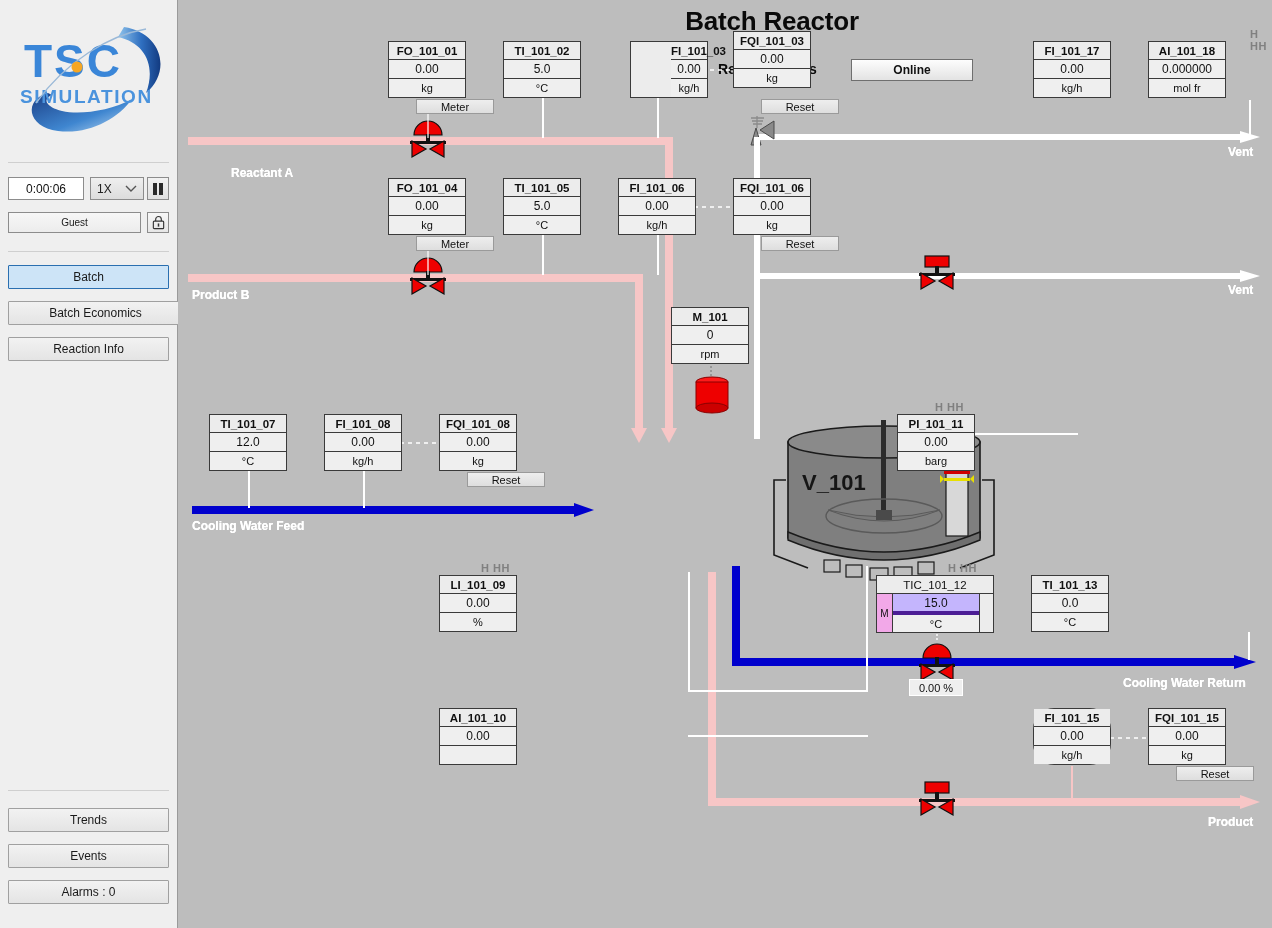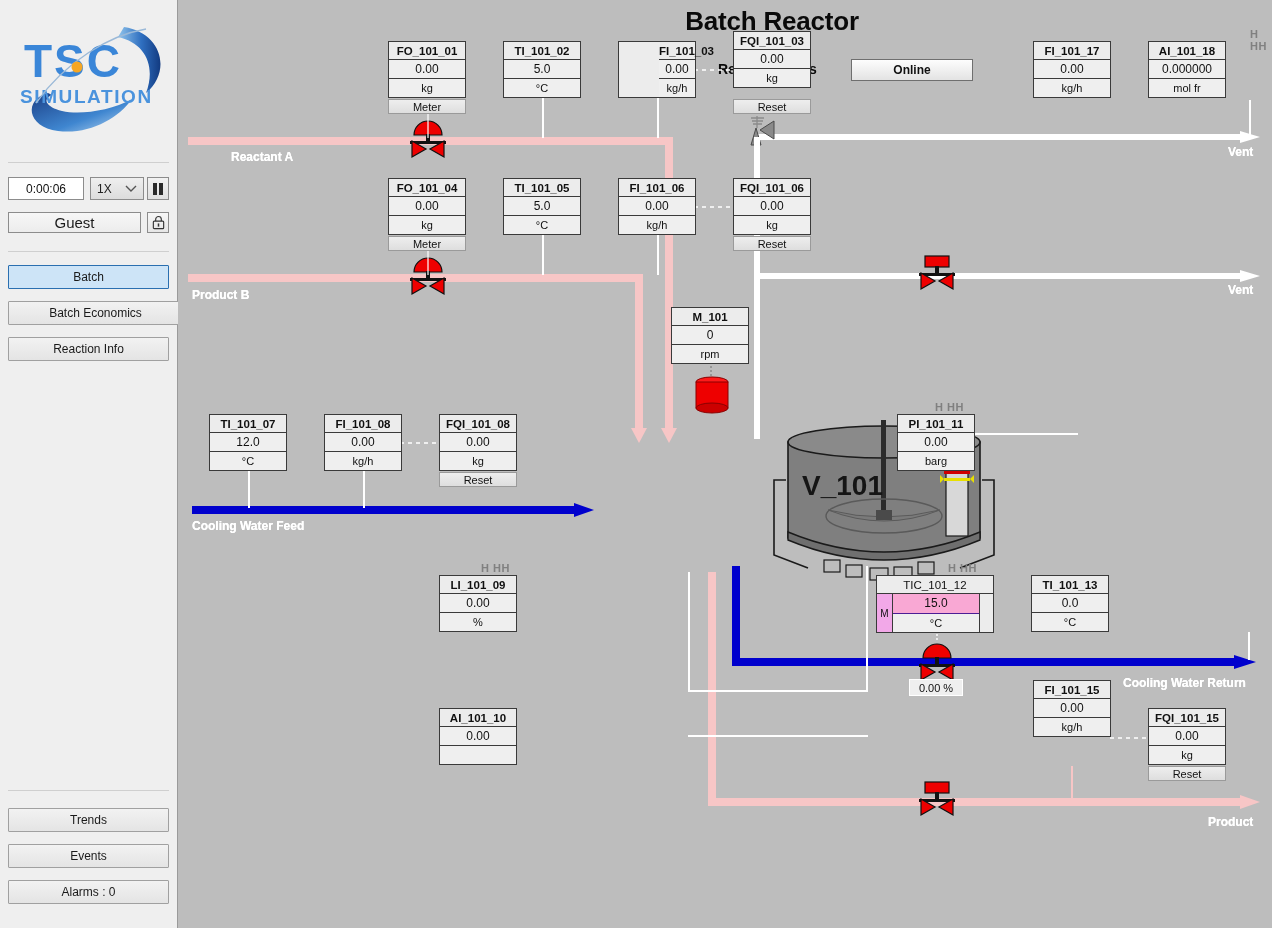--- a/index.html
+++ b/index.html
@@ -51,21 +51,21 @@
     background:linear-gradient(#f2f2f2,#e0e0e0);
     border:1px solid #8c8c8c;box-sizing:border-box;
     display:flex;align-items:center;justify-content:center;gap:2px;
   }
   #pausebtn i{display:block;width:4px;height:12px;background:#2a2a2a;}
   #userbtn{
     position:absolute;left:8px;top:212px;width:133px;height:21px;
     background:linear-gradient(#f7f7f7,#ececec);
     border:1px solid #8c8c8c;box-sizing:border-box;
     display:flex;align-items:center;justify-content:center;
-    font-size:15px;color:#1a1a1a;
+    font-size:10px;color:#1a1a1a;
   }
   #lockbtn{
     position:absolute;left:147px;top:212px;width:22px;height:21px;
     background:linear-gradient(#f7f7f7,#e6e6e6);
     border:1px solid #8c8c8c;box-sizing:border-box;
     display:flex;align-items:center;justify-content:center;
   }
 
   
   #canvas{position:absolute;left:178px;top:0;width:1094px;height:928px;background:#bdbdbd;}
@@ -100,21 +100,21 @@
   .inst .uni{
     height:18px;line-height:18px;text-align:center;
     font-size:11px;color:#101010;background:#efefef;box-sizing:border-box;
   }
 
   .subbtn{
     position:absolute;height:15px;
     background:linear-gradient(#eeeeee,#dedede);
     border:1px solid #9a9a9a;box-sizing:border-box;
     font-size:11px;color:#111;
-    display:flex;align-items:center;justify-content:center;
+    display:flex;align-items:center;justify-content:center;margin-left:28px;
   }
   .hh{
     position:absolute;font-size:11px;font-weight:bold;color:#808080;
     letter-spacing:0.5px;
   }
 
   
   .ctrl{
     position:absolute;border:1px solid #3a3a3a;box-sizing:border-box;background:#ececec;
   }
@@ -125,21 +125,21 @@
   }
   .ctrl .body{display:flex;height:38px;}
   .ctrl .mode{
     width:16px;background:#f2a8e8;border-right:1px solid #3a3a3a;box-sizing:border-box;
     display:flex;align-items:center;justify-content:center;
     font-size:10px;color:#111;
   }
   .ctrl .mid{flex:1;display:flex;flex-direction:column;}
   .ctrl .mid .v{
     flex:1;display:flex;align-items:center;justify-content:center;
-    font-size:12px;color:#111;border-bottom:1px solid #4c1d95;background:#f9a8d4;box-sizing:border-box;
+    font-size:12px;color:#111;border-bottom:4px solid #4c1d95;background:#c4b5fd;box-sizing:border-box;
   }
   .ctrl .mid .u{
     flex:1;display:flex;align-items:center;justify-content:center;
     font-size:11px;color:#111;background:#efefef;box-sizing:border-box;
   }
   .ctrl .bar{width:14px;border-left:1px solid #3a3a3a;background:#ececec;box-sizing:border-box;}
 
   
   .pipe{position:absolute;}
   .p-pink{background:#f7c6c6;}
@@ -148,21 +148,21 @@
 
   .plabel{position:absolute;font-size:12px;font-weight:bold;color:#ffffff;text-shadow:0 0 0 #fff;}
 
   .valvebox{
     position:absolute;height:17px;background:#efefef;border:1px solid #fff;
     box-sizing:border-box;display:flex;align-items:center;justify-content:center;
     font-size:11px;color:#111;
   }
 
   .vessel-label{
-    position:absolute;font-size:28px;font-weight:bold;color:#151515;
+    position:absolute;font-size:22px;font-weight:bold;color:#151515;
   }
   .sigline{position:absolute;background:#ffffff;}
 </style>
 </head>
 <body>
 
 <div id="root">
 
   <div id="sidebar">
 
@@ -389,21 +389,21 @@
     <div class="valvebox" style="left:731px;top:679px;width:54px;">0.00 %</div>
 
     <svg style="position:absolute;left:739px;top:781px;" width="40" height="40">
       <rect x="8" y="1" width="24" height="11" fill="#ee0000" stroke="#111" stroke-width="1.2"></rect>
       <rect x="18" y="11" width="4" height="10" fill="#111"></rect>
       <rect x="2" y="18" width="36" height="3" fill="#111"></rect>
       <path d="M4 18 L18 26 L4 34 Z" fill="#ee0000" stroke="#111" stroke-width="1.2"></path>
       <path d="M36 18 L22 26 L36 34 Z" fill="#ee0000" stroke="#111" stroke-width="1.2"></path>
     </svg>
 
-    <div class="plabel" style="left:14px;top:150px;padding-left:39px;">Reactant A</div>
+    <div class="plabel" style="left:14px;top:166px;padding-left:39px;">Reactant A</div>
     <div class="plabel" style="left:14px;top:288px;">Product B</div>
     <div class="plabel" style="left:14px;top:519px;">Cooling Water Feed</div>
     <div class="plabel" style="left:945px;top:676px;">Cooling Water Return</div>
     <div class="plabel" style="left:1050px;top:145px;">Vent</div>
     <div class="plabel" style="left:1050px;top:283px;">Vent</div>
     <div class="plabel" style="left:1030px;top:815px;">Product</div>
 
     <div class="sigline" style="left:249px;top:114px;width:2px;height:24px;opacity:0.6;"></div>
     <div class="sigline" style="left:364px;top:98px;width:2px;height:40px;"></div>
     <div class="sigline" style="left:479px;top:98px;width:2px;height:40px;"></div>
@@ -433,21 +433,21 @@
       <div class="uni">kg</div>
     </div>
     <div class="subbtn" style="left:210px;top:99px;width:78px;">Meter</div>
 
     <div class="inst" style="left:325px;top:41px;">
       <div class="tag">TI_101_02</div>
       <div class="val">5.0</div>
       <div class="uni">°C</div>
     </div>
 
-    <div class="inst" style="left:440px;top:41px;padding-left:40px;">
+    <div class="inst" style="left:452px;top:41px;padding-left:40px;">
       <div class="tag">FI_101_03</div>
       <div class="val">0.00</div>
       <div class="uni">kg/h</div>
     </div>
 
     <div class="inst" style="left:555px;top:31px;">
       <div class="tag">FQI_101_03</div>
       <div class="val">0.00</div>
       <div class="uni">kg</div>
     </div>
@@ -549,21 +549,21 @@
         <div class="bar"></div>
       </div>
     </div>
 
     <div class="inst" style="left:853px;top:575px;">
       <div class="tag">TI_101_13</div>
       <div class="val">0.0</div>
       <div class="uni">°C</div>
     </div>
 
-    <div class="inst" style="left:855px;top:680px;">
+    <div class="inst" style="left:855px;top:708px;border-radius:21px;">
       <div class="tag">FI_101_15</div>
       <div class="val">0.00</div>
       <div class="uni">kg/h</div>
     </div>
 
     <div class="inst" style="left:970px;top:708px;">
       <div class="tag">FQI_101_15</div>
       <div class="val">0.00</div>
       <div class="uni">kg</div>
     </div>

